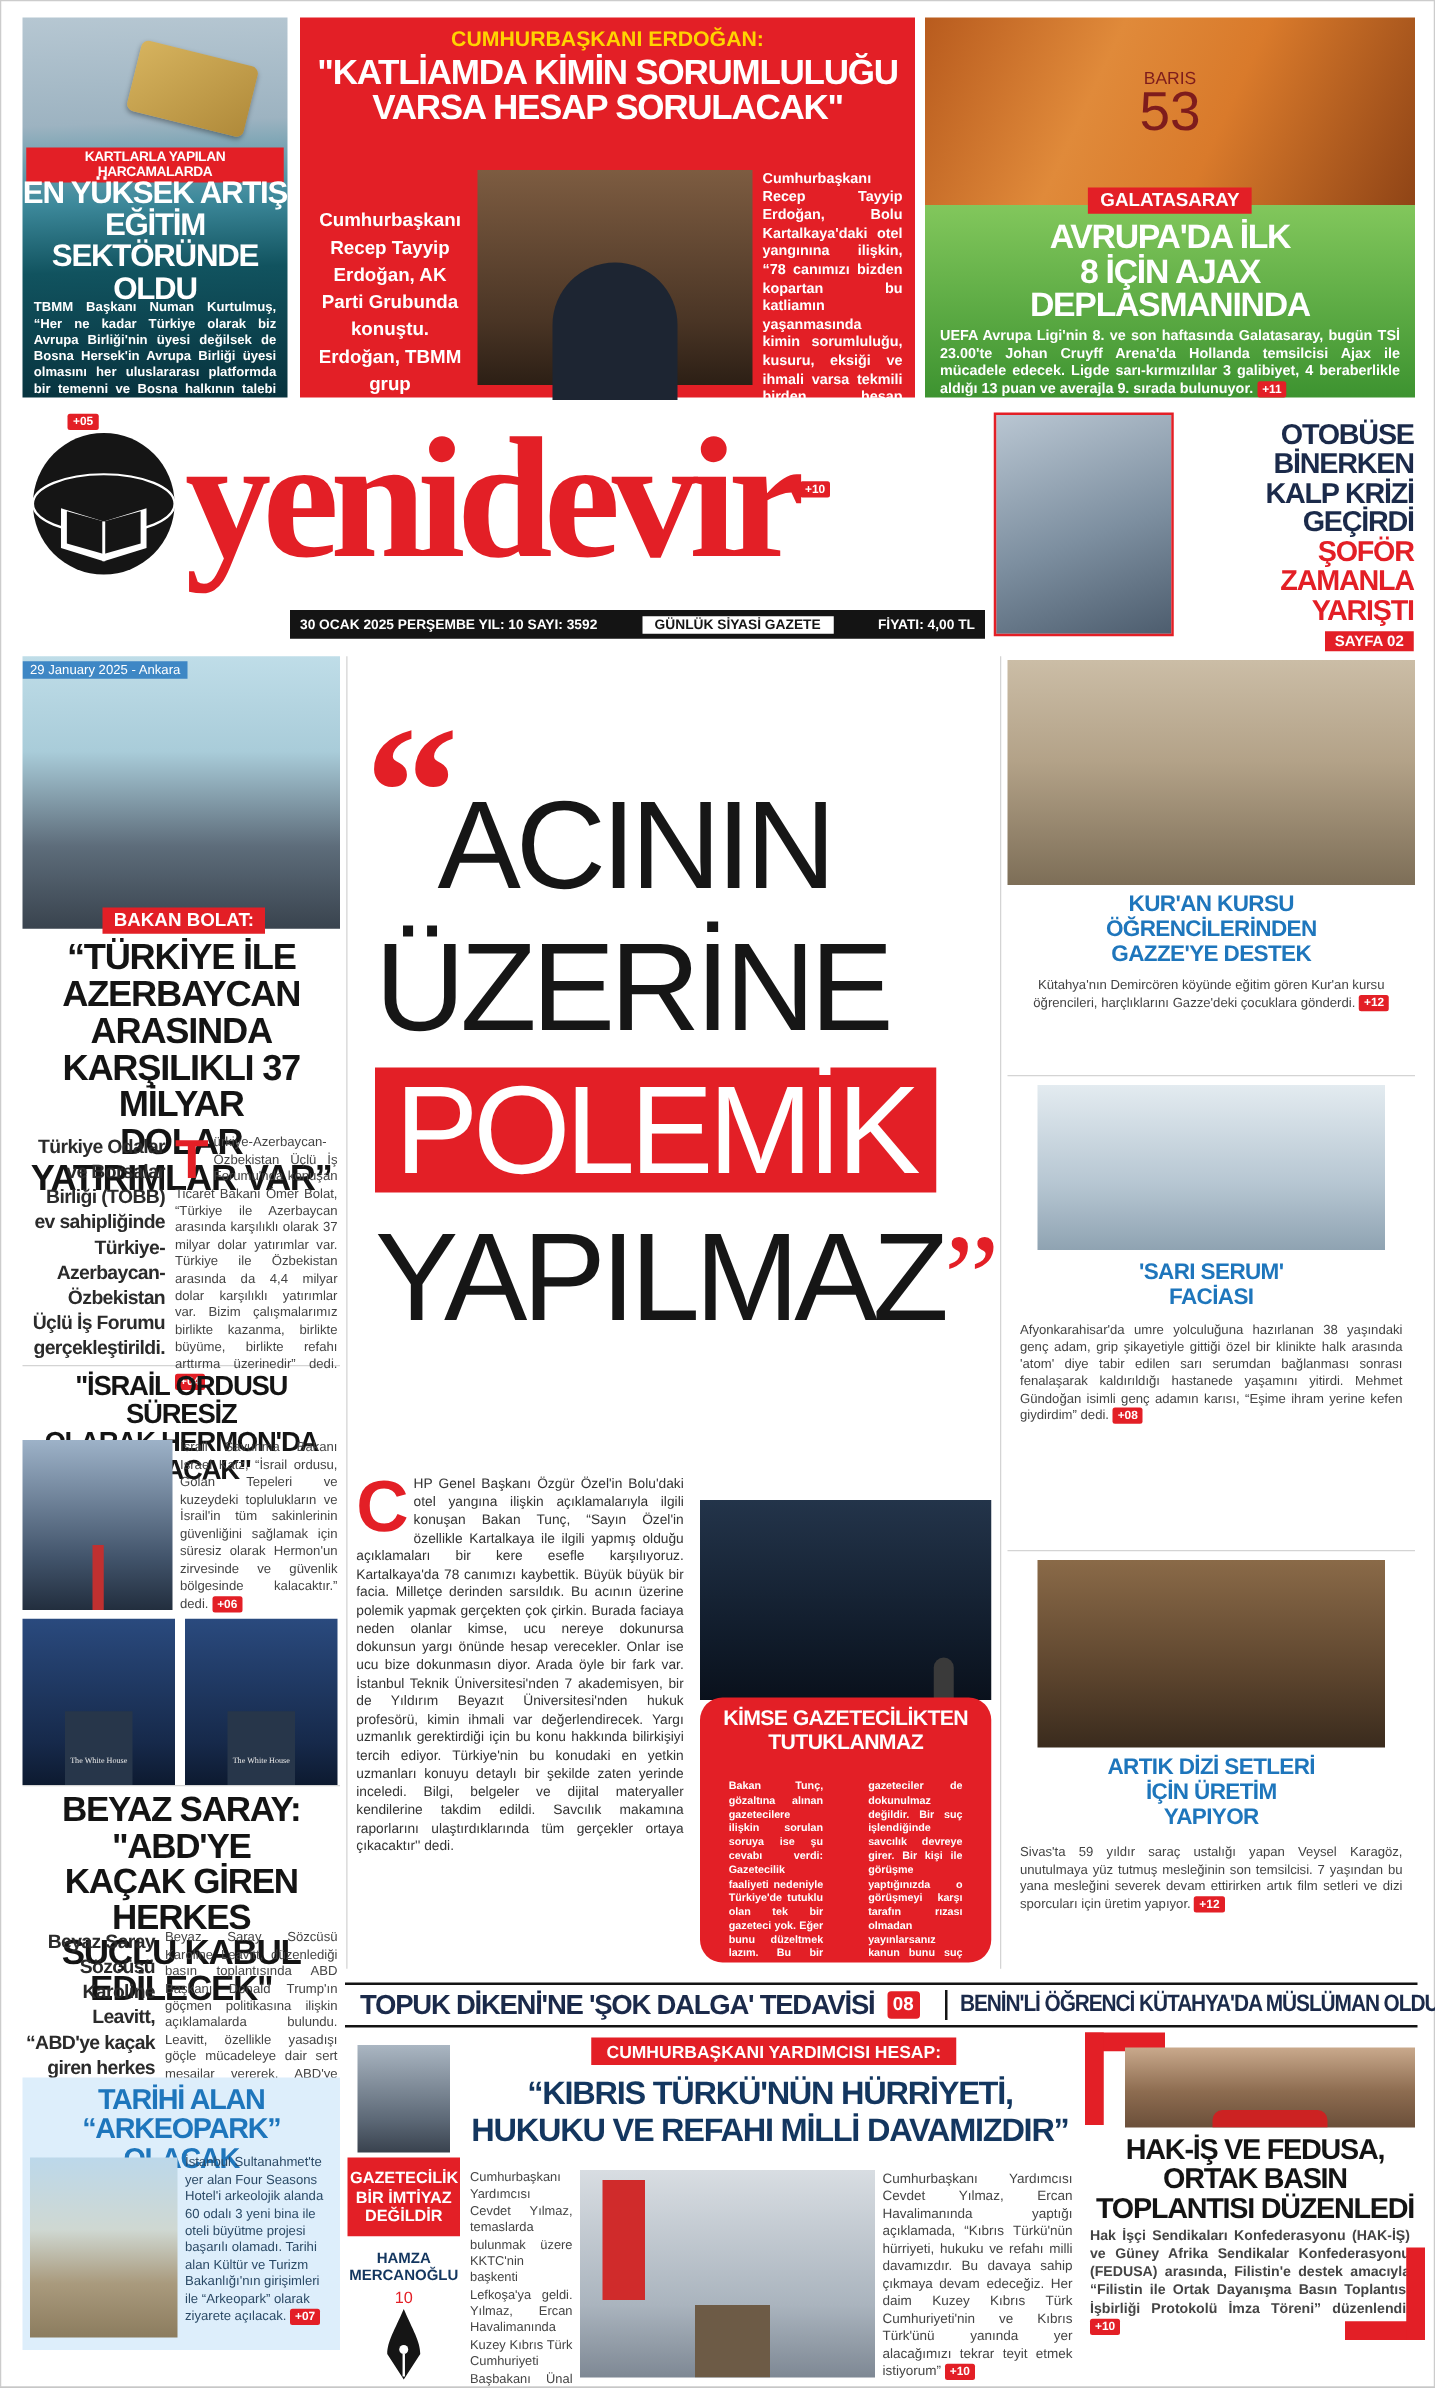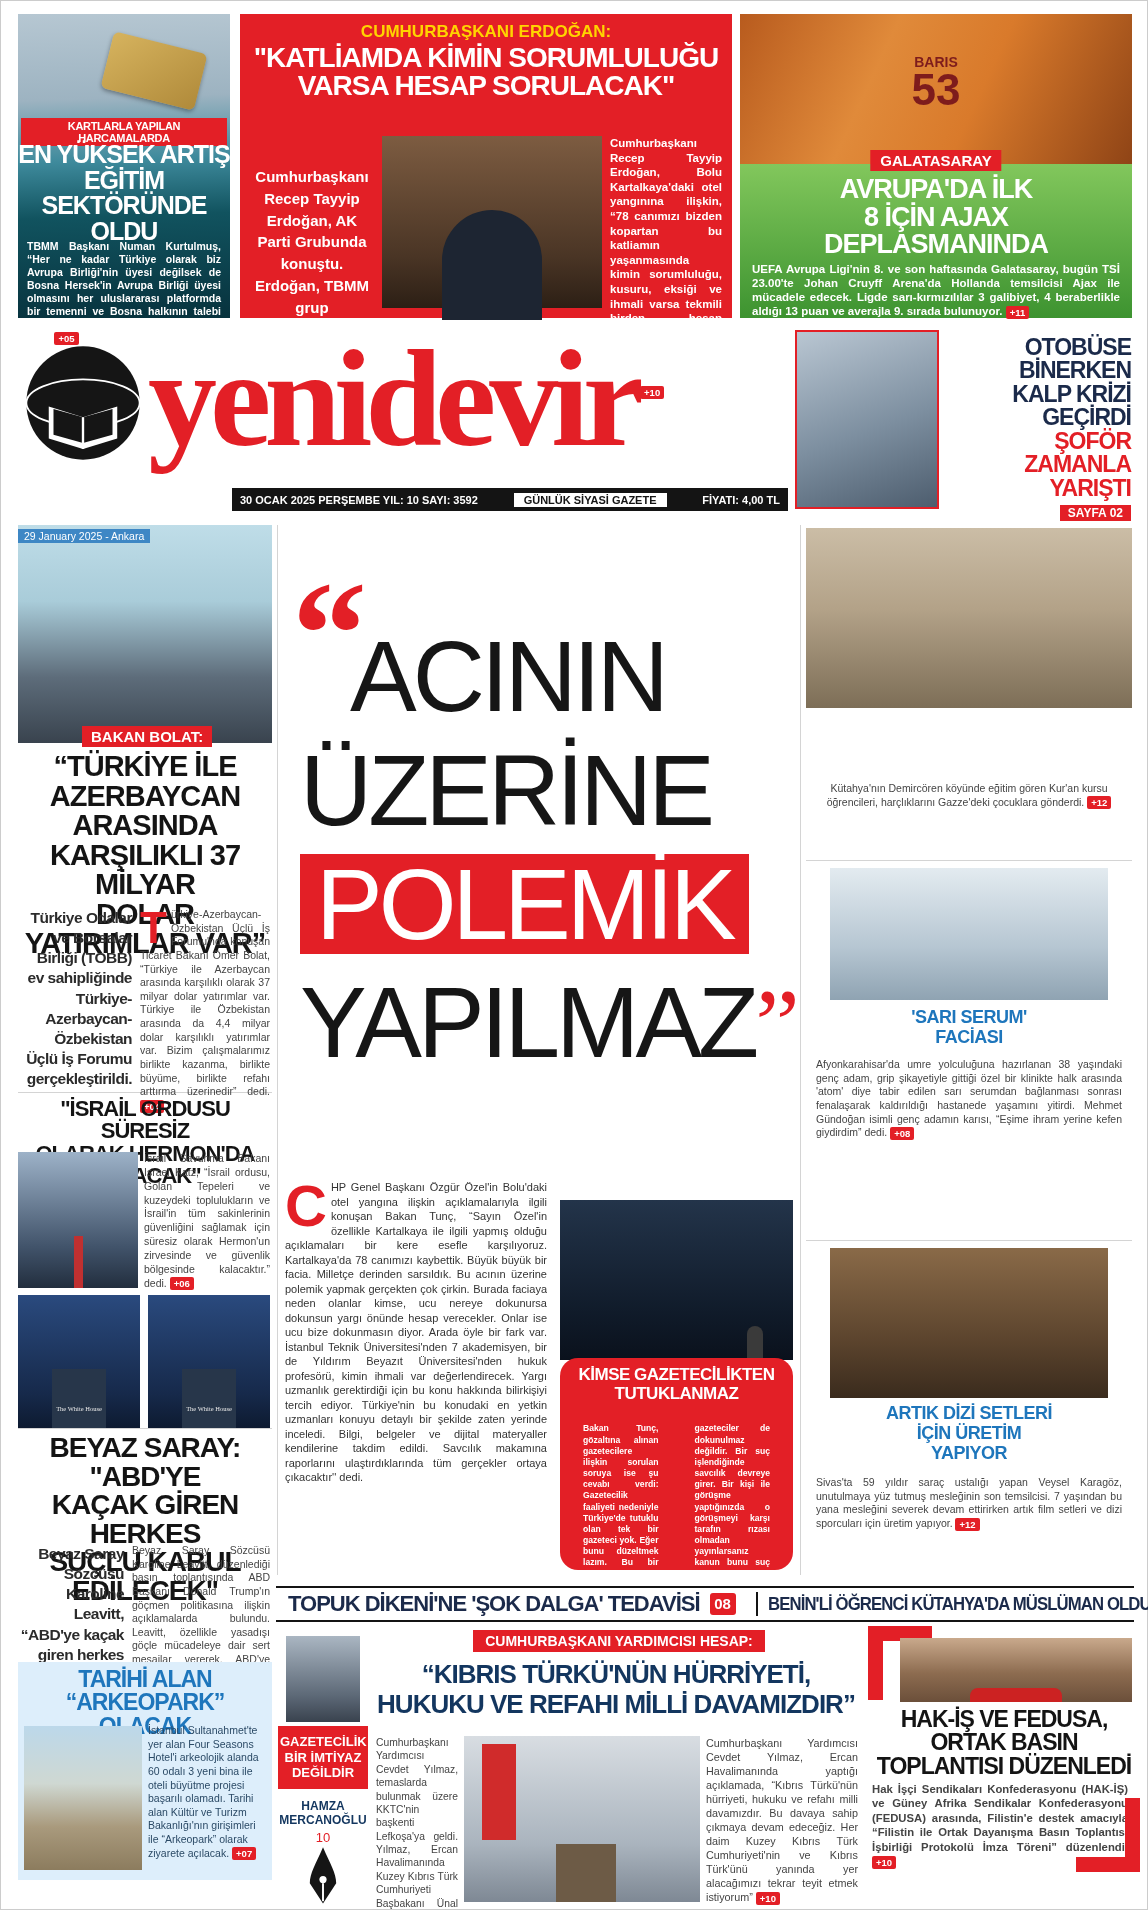--- a/index.html
+++ b/index.html
@@ -32,21 +32,21 @@
   #tc-row{position:absolute;left:10px;right:10px;top:122px;bottom:8px;display:flex;gap:8px;}
   #tc-left{width:124px;font-size:15px;font-weight:bold;line-height:1.45;text-align:center;margin-top:30px;}
   #tc-photo{width:220px;height:172px;background:linear-gradient(#7d5c41,#4a3525 70%,#2c1f15);position:relative;flex:none;}
   #tc-photo .fig{position:absolute;left:60px;bottom:-12px;width:100px;height:110px;border-radius:50px 50px 0 0;background:#1d2532;}
   #tc-right{flex:1;font-size:11.5px;font-weight:bold;line-height:1.27;text-align:justify;}
 
   
   #tr{left:740px;top:14px;width:392px;height:304px;color:#fff;}
   #tr-photo{position:absolute;inset:0 0 auto 0;height:150px;
       background:linear-gradient(115deg,#b85b1e,#e08a3a 35%,#d97a2b 60%,#8f4416);}
-  #tr-photo .jersey{position:absolute;left:0;right:0;top:40px;text-align:center;color:#7e1c1c;font-weight:bold;}
+  #tr-photo .jersey{position:absolute;left:0;right:0;top:40px;text-align:center;color:#7e1c1c;font-weight:normal;}
   #tr-green{position:absolute;inset:150px 0 0 0;background:linear-gradient(#82c75c,#3d9330);}
   #tr-badge{position:absolute;left:50%;top:136px;transform:translateX(-50%);font-size:15px;padding:2px 10px;}
   #tr-headline{position:absolute;left:0;top:162px;width:100%;font-size:27px;color:#fff;letter-spacing:-1px;}
   #tr-body{position:absolute;left:12px;right:12px;top:248px;font-size:11.5px;font-weight:bold;line-height:1.22;margin:0;}
 
   
   #logo{left:24px;top:344px;}
   #title{left:148px;top:330px;width:660px;font-family:"Liberation Serif",serif;font-weight:bold;
          font-size:138px;color:#e31f26;letter-spacing:-7px;line-height:1;}
   #datebar{left:232px;top:488px;width:556px;height:23px;background:#141414;color:#fff;display:flex;
@@ -294,20 +294,25 @@
         <span style="display:block">KİMSE GAZETECİLİKTEN</span>
         <span style="display:block">TUTUKLANMAZ</span>
       </h3>
     <div class="cols">
       <p>Bakan Tunç, gözaltına alınan gazetecilere ilişkin sorulan soruya ise şu cevabı verdi: Gazetecilik faaliyeti nedeniyle Türkiye'de tutuklu olan tek bir gazeteci yok. Eğer bunu düzeltmek lazım. Bu bir dezenformasyon. Gazetecilik faaliyeti ile kimse tutuklanmaz. Ülkemizde basın hürdür. Düşünce ve ifade hürriyeti alabildiğine geniştir. Ama tabii</p>
       <p>gazeteciler de dokunulmaz değildir. Bir suç işlendiğinde savcılık devreye girer. Bir kişi ile görüşme yaptığınızda o görüşmeyi karşı tarafın rızası olmadan yayınlarsanız kanun bunu suç olarak tanımlamıştır. Bu iddia nedeniyle başlatılan bir soruşturma. Cumhuriyet Başsavcılığının başlattığı bir soruşturma. Bunun hep beraber sonucunu bekleyeceğiz.</p>
     </div>
   </div>
 
   <div id="rr1-photo" class="photo rr-photo"></div>
+  <div id="rr1-h" class="abs rr-h">
+    <span style="display:block">KUR'AN KURSU</span>
+    <span style="display:block">ÖĞRENCİLERİNDEN</span>
+    <span style="display:block">GAZZE'YE DESTEK</span>
+  </div>
   <p id="rr1-b" class="abs rr-b"><span>Kütahya'nın Demircören köyünde eğitim gören Kur'an kursu öğrencileri, harçlıklarını Gazze'deki çocuklara gönderdi.</span> <span class="pref">+12</span></p>
 
   <div id="rr2-photo" class="photo"></div>
   <div id="rr2-h" class="abs rr-h">
     <span style="display:block">'SARI SERUM'</span>
     <span style="display:block">FACİASI</span>
   </div>
   <p id="rr2-b" class="abs rr-b"><span>Afyonkarahisar'da umre yolculuğuna hazırlanan 38 yaşındaki genç adam, grip şikayetiyle gittiği özel bir klinikte halk arasında 'atom' diye tabir edilen sarı serumdan bağlanması sonrası fenalaşarak kaldırıldığı hastanede yaşamını yitirdi. Mehmet Gündoğan isimli genç adamın karısı, “Eşime ihram yerine kefen giydirdim” dedi.</span> <span class="pref">+08</span></p>
 
   <div id="rr3-photo" class="photo"></div>

